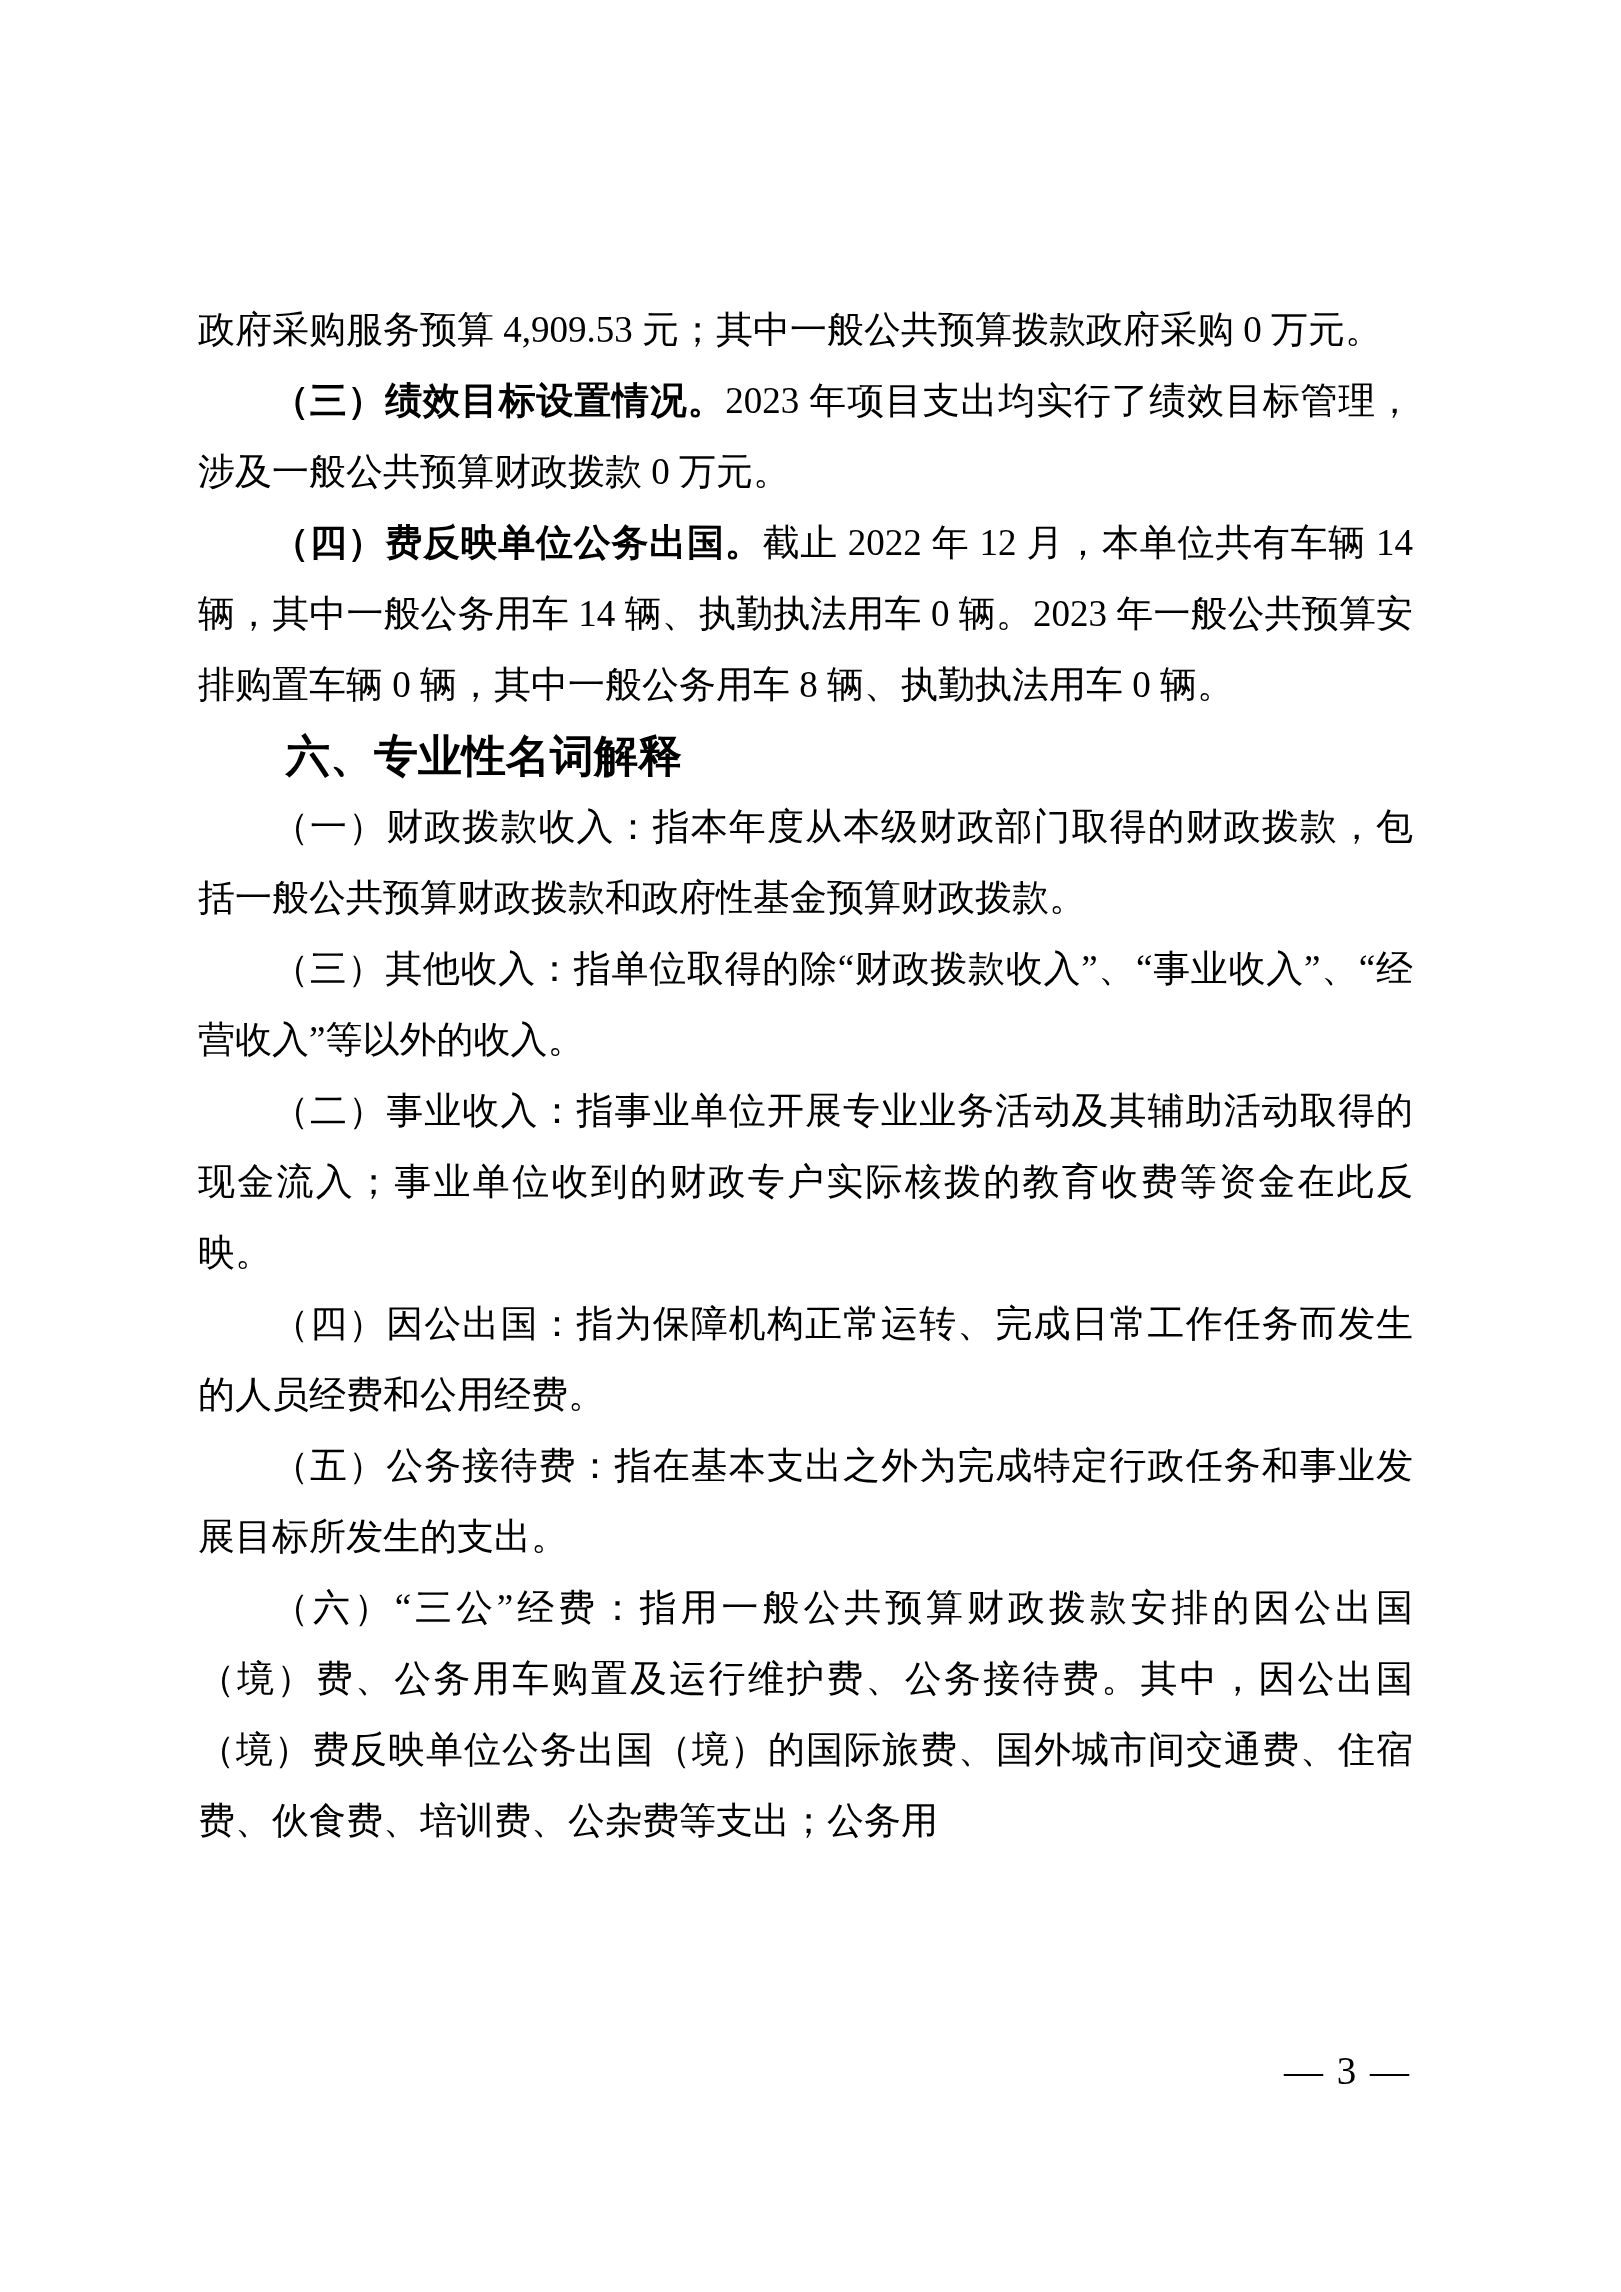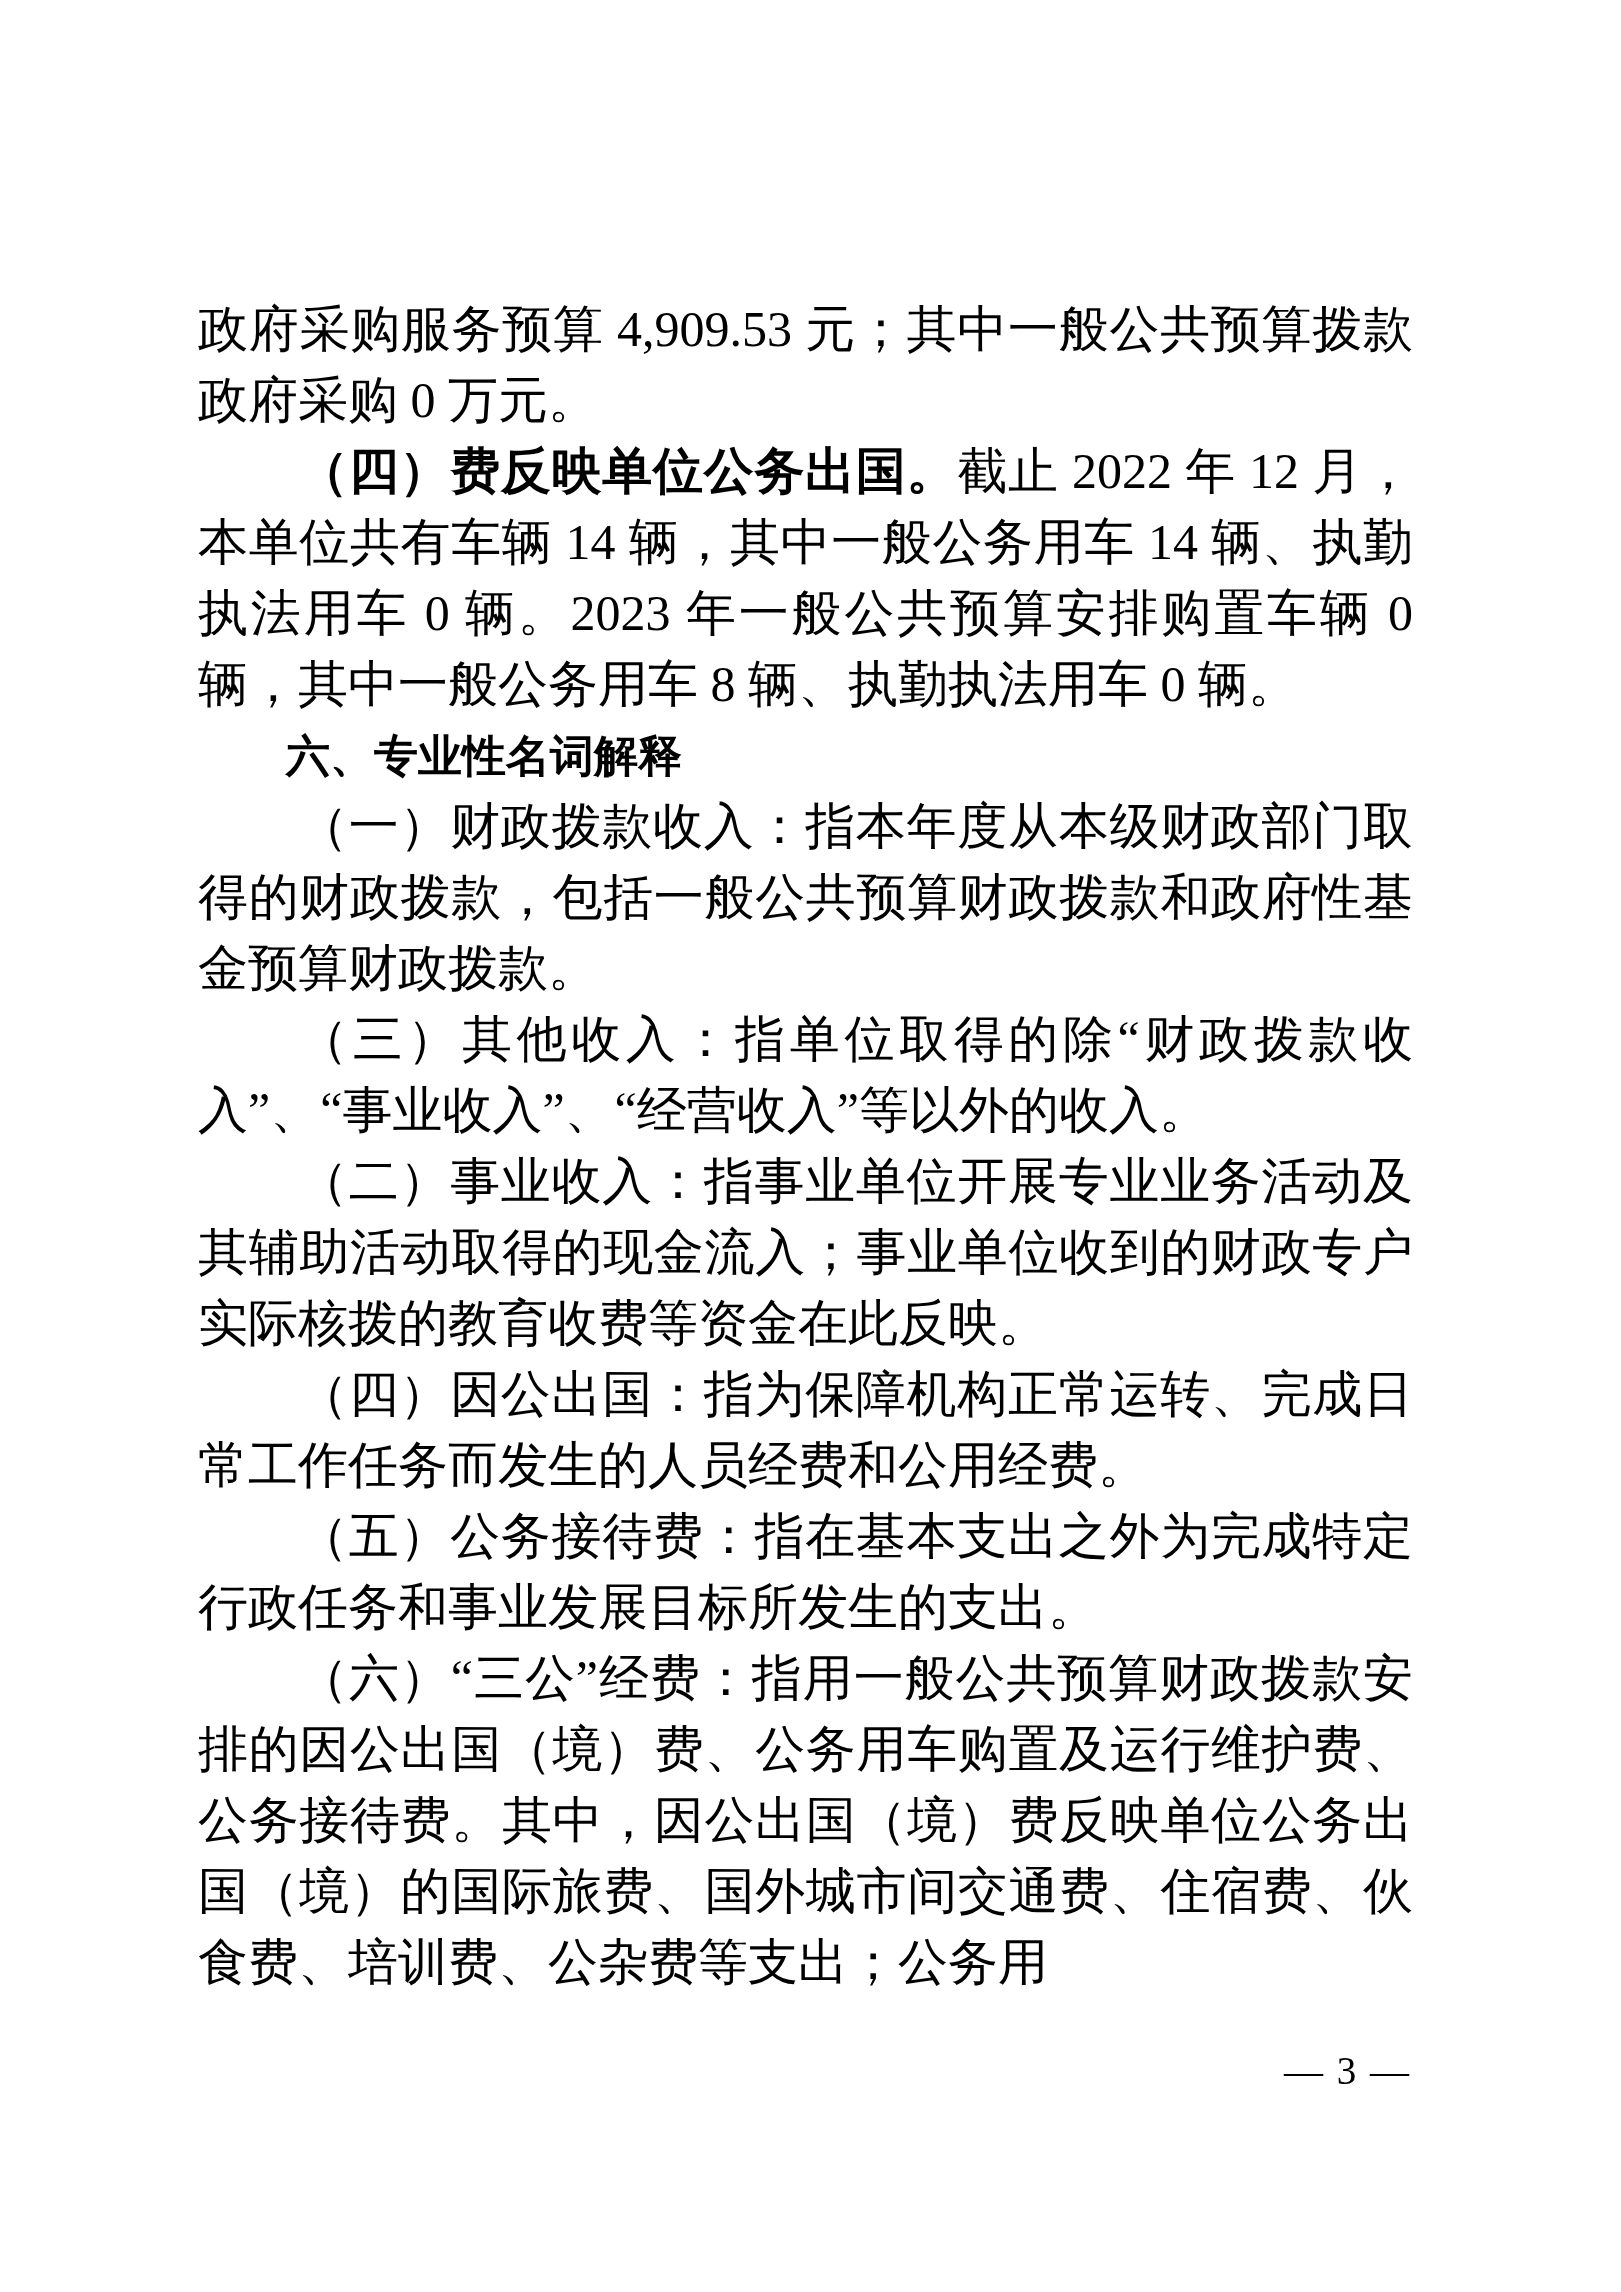--- a/index.html
+++ b/index.html
@@ -18,21 +18,21 @@
   }
   .content {
     position: absolute;
     left: 198px;
     top: 294px;
     width: 1215px;
     text-align: justify;
   }
   .content p {
     margin: 0;
-    font-size: 50px;
+    font-size: 37px;
     line-height: 71px;
     letter-spacing: 0px;
     text-indent: 2em;
     word-break: break-all;
   }
   .content p.continuation {
     text-indent: 0;
   }
   .lead-bold {
     font-weight: bold;
@@ -58,20 +58,23 @@
 </head>
 <body>
 
 <div class="page">
   <main class="content">
 
     <p class="continuation">
       <span>政府采购服务预算 4,909.53 元；其中一般公共预算拨款政府采购 0 万元。</span>
     </p>
 
+    <p>
+      <span class="lead-bold">（三）绩效目标设置情况。</span><span>2023 年项目支出均实行了绩效目标管理，涉及一般公共预算财政拨款 0 万元。</span>
+    </p>
 
     <p>
       <span class="lead-bold">（四）费反映单位公务出国。</span><span>截止 2022 年 12 月，本单位共有车辆 14 辆，其中一般公务用车 14 辆、执勤执法用车 0 辆。2023 年一般公共预算安排购置车辆 0 辆，其中一般公务用车 8 辆、执勤执法用车 0 辆。</span>
     </p>
 
     <h2 class="section-heading">六、专业性名词解释</h2>
 
     <p>
       <span>（一）财政拨款收入：指本年度从本级财政部门取得的财政拨款，包括一般公共预算财政拨款和政府性基金预算财政拨款。</span>
     </p>

